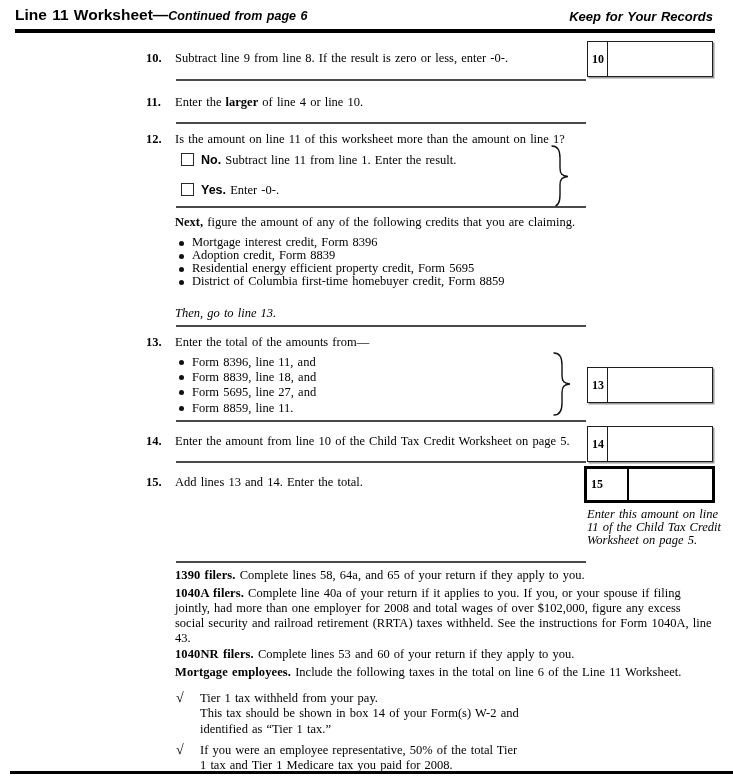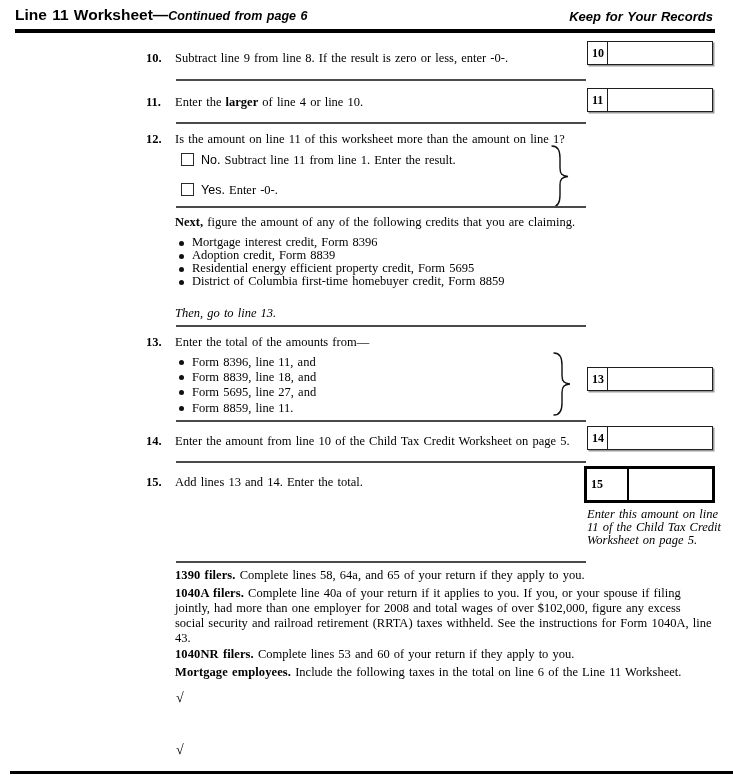--- a/index.html
+++ b/index.html
@@ -18,34 +18,34 @@
   .hdr-keep { top:9px; right:20px; font-weight:bold; font-style:italic; font-size:13px; white-space:nowrap; }
   .hdr-rule { left:15px; top:29px; width:700px; height:4px; background:#000; }
 
   
   .wnum { left:146px; font-weight:bold; }
   .wtext { left:175px; }
   .rule { left:176px; width:410px; height:2px; background:#4a4a4a; }
   .bottom-rule { left:10px; top:771px; width:723px; height:2.5px; background:#000; }
 
   .amount-box {
-    left:587px; width:126px; height:24px; background:#fff;
+    left:587px; width:126px; height:36px; background:#fff;
     border:1.5px solid #1e1e1e; box-shadow:1.5px 1.5px 0 #9a9a9a;
     display:flex; box-sizing:border-box;
   }
   .amount-box .cell-num {
     width:20px; border-right:1.5px solid #1e1e1e; font-weight:bold; font-size:12px;
     display:flex; align-items:center; padding-left:4px; box-sizing:border-box;
   }
   .amount-box .cell-entry { flex:1; }
   .box-strong { border:3.5px solid #000; width:131px; left:584px; height:37px; box-shadow:none; }
   .box-strong .cell-num { border-right:2.5px solid #000; width:42px; }
 
   .checkbox { width:13px; height:13px; border:1.5px solid #2a2a2a; background:#fff; box-sizing:border-box; }
-  .chk-label { font-family:"Liberation Sans", sans-serif; font-weight:normal; font-size:12.5px; }
+  .chk-label { font-family:"Liberation Sans", sans-serif; font-weight:bold; font-size:12.5px; }
 
   .blt-line { display:flex; align-items:flex-start; white-space:nowrap; }
   .blt-dot { width:5px; height:5px; border-radius:50%; background:#111; margin:5px 8px 0 0; flex:0 0 auto; }
 
   .credits-list { left:179px; top:236px; line-height:12.9px; }
   .items-list { left:179px; top:355px; line-height:15.2px; }
 
   .italic { font-style:italic; }
   .note15 { left:587px; top:508px; width:142px; font-style:italic; line-height:13.2px; }
 
@@ -71,24 +71,20 @@
   <div class="abs wtext nowrap" style="top:51px">Subtract line 9 from line 8. If the result is zero or less, enter -0-.</div>
   <div class="abs amount-box" style="top:41px">
     <div class="cell-num">10</div>
     <div class="cell-entry"></div>
   </div>
   <div class="abs rule" style="top:79px"></div>
 
   <div class="abs wnum" style="top:95px">11.</div>
   <div class="abs wtext nowrap" style="top:95px">
     <span>Enter the </span><b>larger</b><span> of line 4 or line 10.</span>
-  </div>
-  <div class="abs amount-box" style="top:88px">
-    <div class="cell-num">11</div>
-    <div class="cell-entry"></div>
   </div>
   <div class="abs rule" style="top:122px"></div>
 
   <div class="abs wnum" style="top:132px">12.</div>
   <div class="abs wtext nowrap" style="top:132px">Is the amount on line 11 of this worksheet more than the amount on line 1?</div>
 
   <div class="abs checkbox" style="left:181px; top:153px"></div>
   <div class="abs nowrap" style="left:201px; top:153px">
     <span class="chk-label">No.</span>
     <span>Subtract line 11 from line 1. Enter the result.</span>
@@ -187,17 +183,26 @@
     <b>1040A filers.</b><span> Complete line 40a of your return if it applies to you. If you, or your spouse if filing jointly, had more than one employer for 2008 and total wages of over $102,000, figure any excess social security and railroad retirement (RRTA) taxes withheld. See the instructions for Form 1040A, line 43.</span>
   </div>
   <div class="abs fpar" style="top:647px">
     <b>1040NR filers.</b><span> Complete lines 53 and 60 of your return if they apply to you.</span>
   </div>
   <div class="abs fpar" style="top:665px">
     <b>Mortgage employees.</b><span> Include the following taxes in the total on line 6 of the Line 11 Worksheet.</span>
   </div>
 
   <div class="abs chk-mark" style="top:690px">√</div>
+  <div class="abs chk-lines" style="top:691px">
+    <div>Tier 1 tax withheld from your pay.</div>
+    <div>This tax should be shown in box 14 of your Form(s) W-2 and</div>
+    <div>identified as “Tier 1 tax.”</div>
+  </div>
 
   <div class="abs chk-mark" style="top:742px">√</div>
+  <div class="abs chk-lines" style="top:743px">
+    <div>If you were an employee representative, 50% of the total Tier</div>
+    <div>1 tax and Tier 1 Medicare tax you paid for 2008.</div>
+  </div>
 
   <div class="abs bottom-rule"></div>
 </div>
 
 </body></html>

